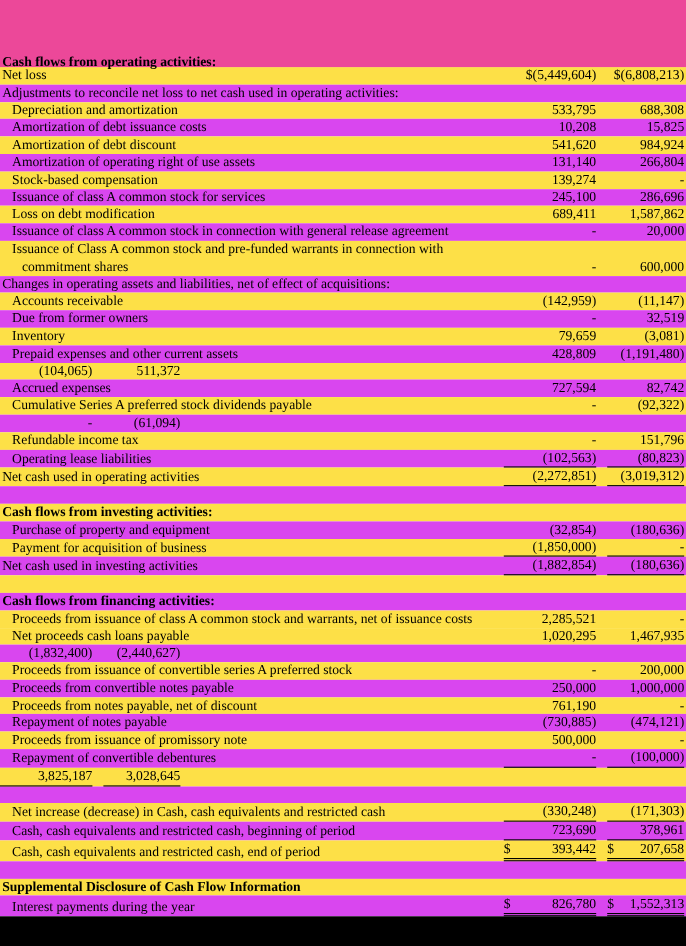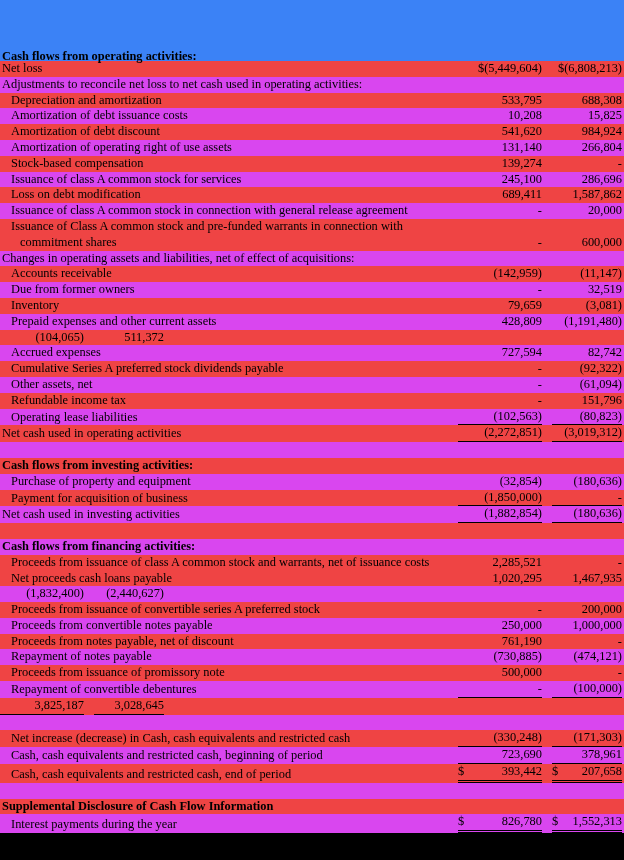--- a/index.html
+++ b/index.html
@@ -2,29 +2,29 @@
 <html><head>
 <meta charset="utf-8">
 <style>
   html,body{margin:0;padding:0;}
   body{
     width:624px;height:860px;background:#000;
     font-family:"Liberation Serif","DejaVu Serif",serif;
     font-size:12.4px;color:#000;overflow:hidden;
   }
   .page{width:624px;height:860px;display:flex;flex-direction:column;background:#fff;overflow:hidden;}
-  .band-top{position:relative;height:61px;background:#3b82f6;flex:none;z-index:1;}
+  .band-top{position:relative;height:61px;background:#ec4899;flex:none;z-index:1;}
   .cropped-header{
     position:absolute;left:2px;bottom:-3px;font-weight:bold;
     line-height:15px;white-space:nowrap;color:#000;
   }
   .statement{flex:none;background:#fff;}
   .band-bottom{flex:1 1 auto;background:#000;}
   .row{display:flex;align-items:flex-end;line-height:15.8px;min-height:15.8px;}
-  .bg-b{background:#ef4444;}
+  .bg-b{background:#fde047;}
   .bg-w{background:#d946ef;}
   .blank{min-height:15.8px;}
   .lbl{flex:1 1 auto;padding-left:2px;white-space:nowrap;overflow:visible;}
   .lbl.i1{padding-left:20px;text-indent:-9px;}
   .lbl.wrap{white-space:pre-line;}
   .lbl.bold{font-weight:bold;}
   .num{flex:none;text-align:right;white-space:nowrap;}
   .c1{width:84px;}
   .c2{width:70px;margin-left:10px;margin-right:2px;}
   .u1{border-bottom:1px solid #000;}
@@ -128,21 +128,20 @@
         <div class="lbl i1">Accrued expenses</div>
         <div class="num c1">727,594</div>
         <div class="num c2">82,742</div>
       </div>
       <div class="row bg-b">
         <div class="lbl i1">Cumulative Series A preferred stock dividends payable</div>
         <div class="num c1">-</div>
         <div class="num c2">(92,322)</div>
       </div>
       <div class="row bg-w">
-        <div class="lbl i1">Other assets, net</div>
         <div class="num c1">-</div>
         <div class="num c2">(61,094)</div>
       </div>
       <div class="row bg-b">
         <div class="lbl i1">Refundable income tax</div>
         <div class="num c1">-</div>
         <div class="num c2">151,796</div>
       </div>
       <div class="row bg-w">
         <div class="lbl i1">Operating lease liabilities</div>

